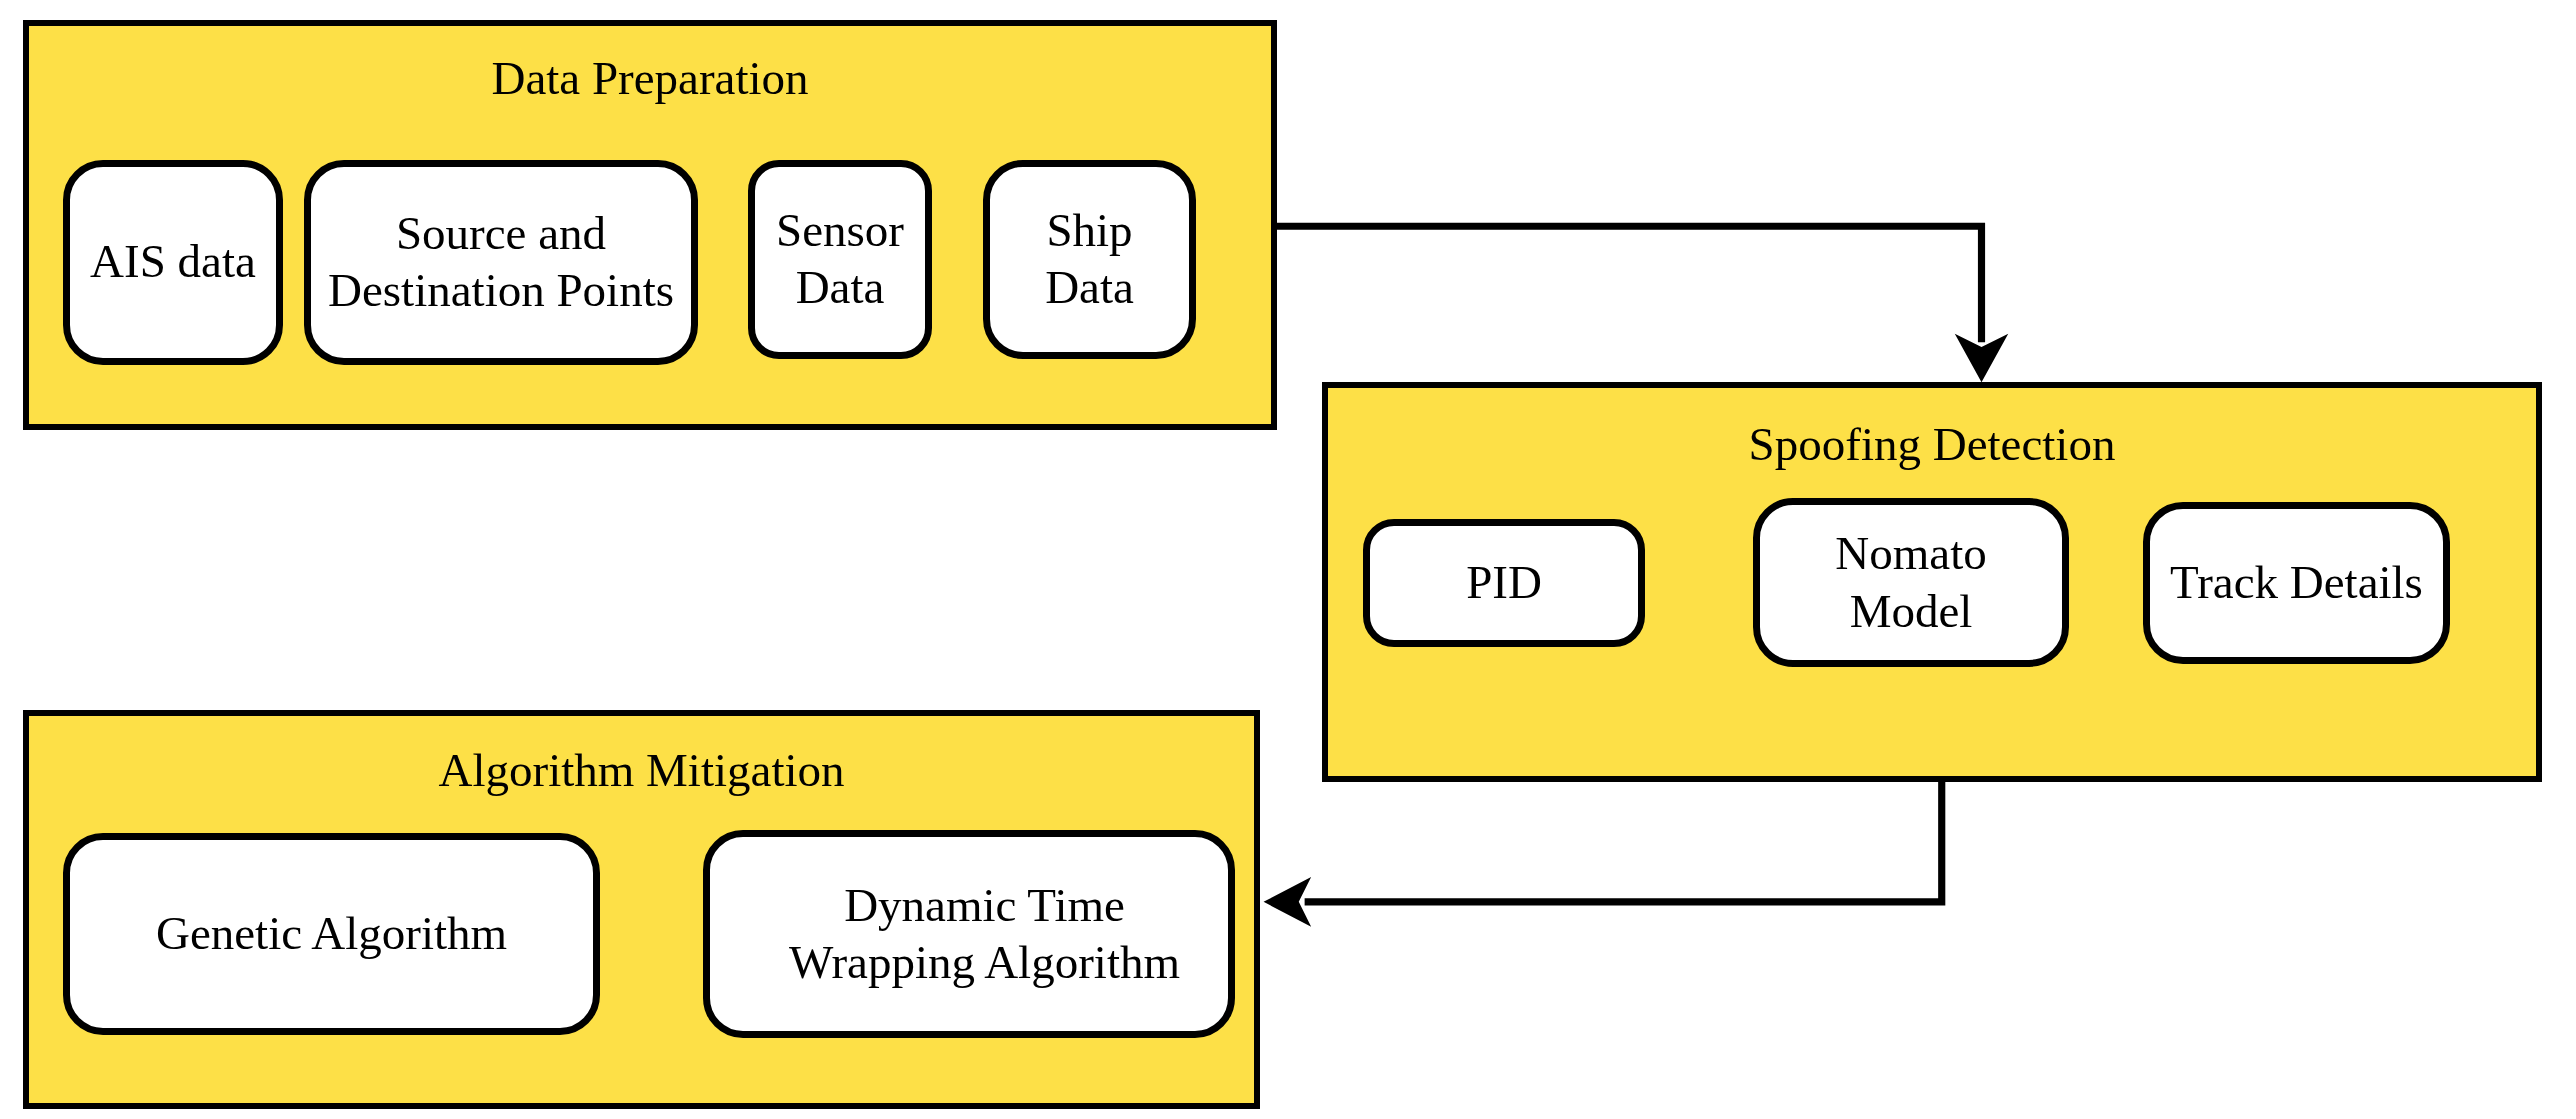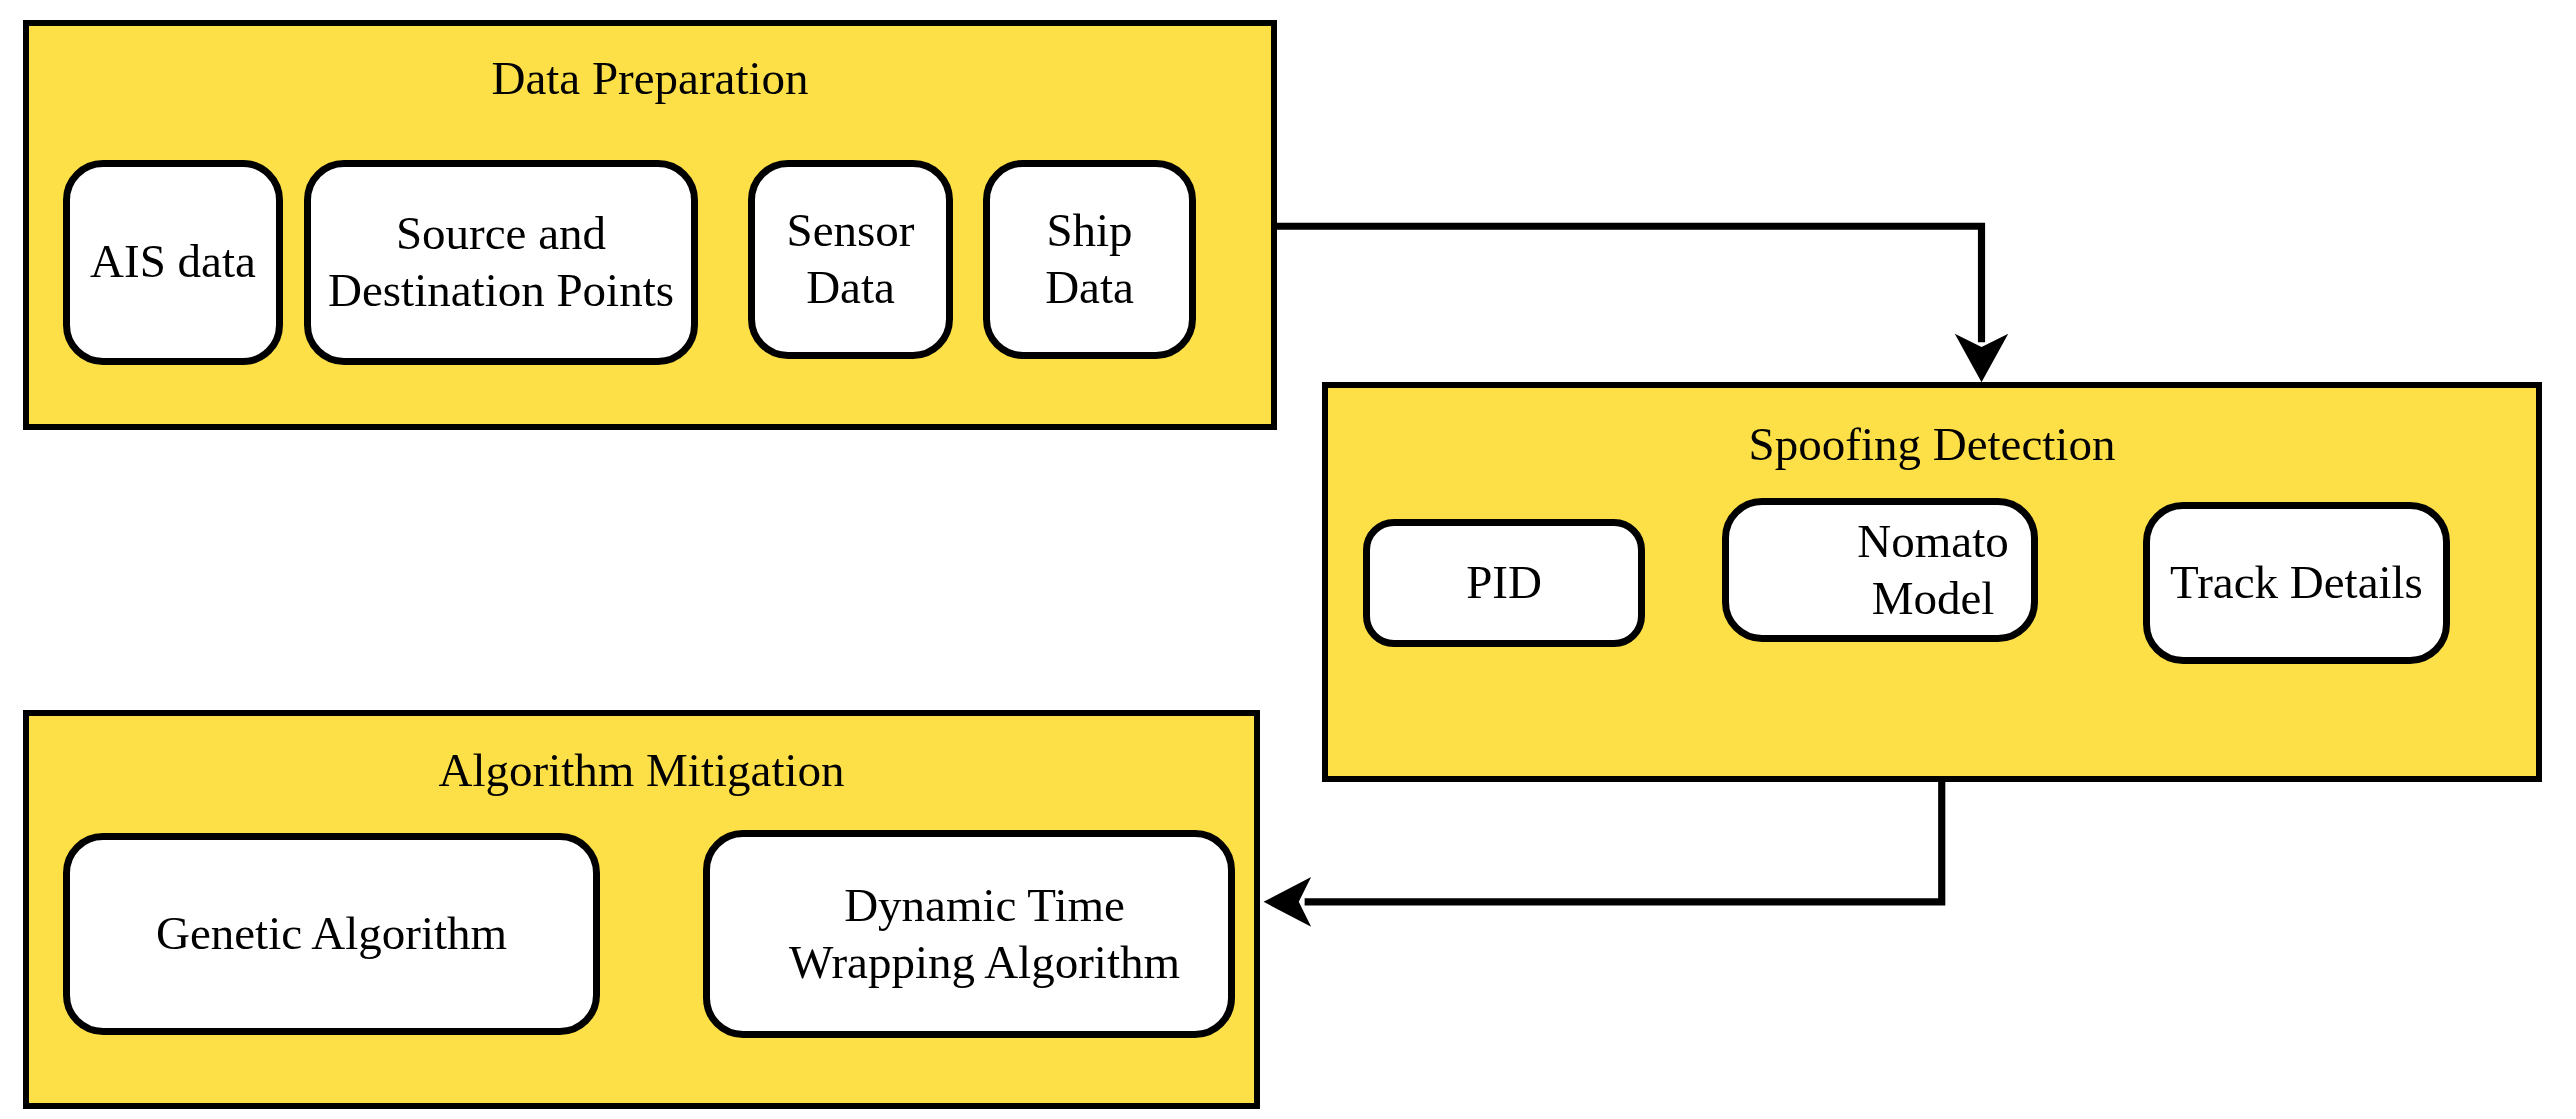--- a/index.html
+++ b/index.html
@@ -54,26 +54,26 @@
   }
   .node .label {
     font-size: 47px;
     line-height: 1.22;
     text-align: center;
   }
 
   
   #node-ais-data        { left: 34px;   top: 134px; width: 220px; height: 205px; }
   #node-source-dest     { left: 275px;  top: 134px; width: 394px; height: 205px; }
-  #node-sensor-data     { left: 719px; top: 134px; width: 205px; height: 199px; }
+  #node-sensor-data     { left: 719px; top: 134px; width: 184px; height: 199px; border-radius: 31px; }
   #node-ship-data       { left: 954px; top: 134px; width: 213px; height: 199px; align-items: center; }
 
   
   #node-pid             { left: 35px;   top: 131px; width: 282px; height: 128px; border-radius: 31px; }
-  #node-nomato-model    { left: 394px;  top: 110px; width: 316px; height: 144px; justify-content: flex-end; }
+  #node-nomato-model    { left: 425px;  top: 110px; width: 316px; height: 169px; }
   #node-track-details   { left: 815px; top: 114px; width: 307px; height: 162px; }
 
   
   #node-genetic-algorithm { left: 34px;  top: 117px; width: 537px; height: 202px; }
   #node-dtw-algorithm     { left: 674px; top: 114px; width: 532px; height: 208px; padding-left: 31px; }
 
   
   .label-w640 { width: 417px; }
   .label-w300 { width: 196px; }
   .label-w250 { width: 163px; }

